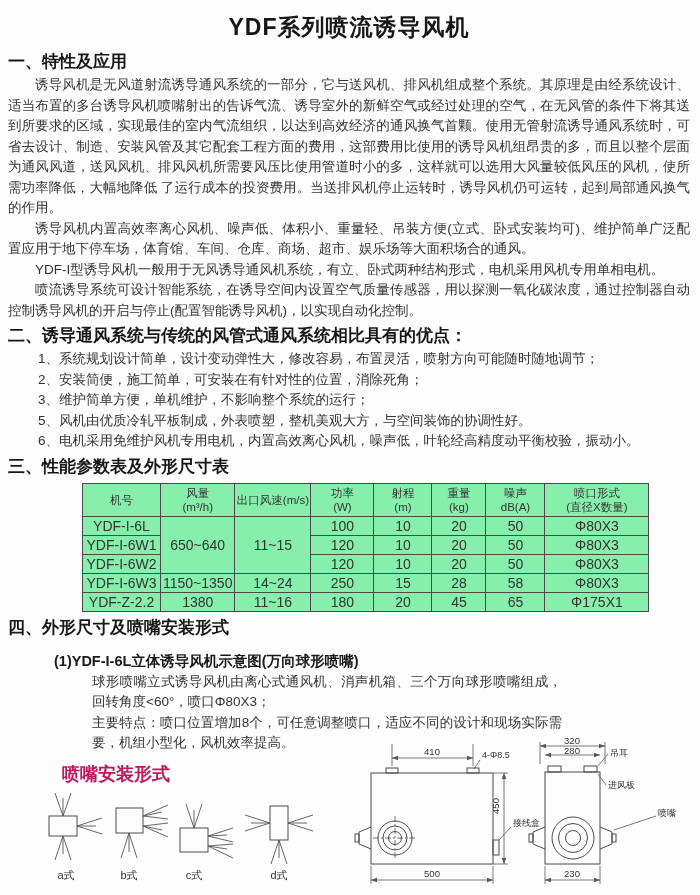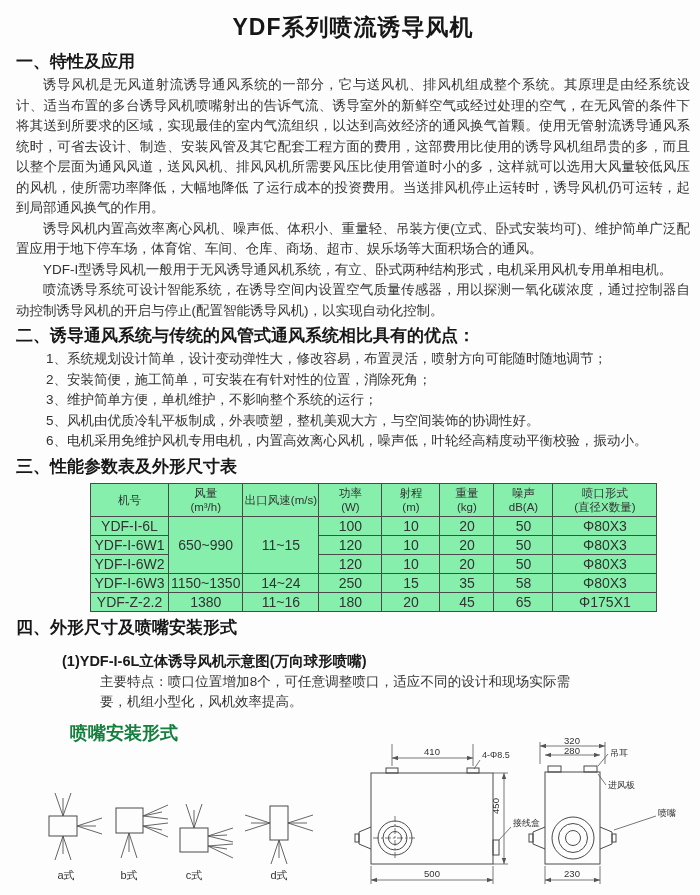--- a/index.html
+++ b/index.html
@@ -1,21 +1,21 @@
 <!DOCTYPE html>
 <html><head>
 <meta charset="utf-8">
 <style>
   html,body { margin:0; padding:0; background:#ffffff; }
   #page {
     width:700px; height:895px; position:relative; overflow:hidden;
     background:#fdfdfd; color:#2e2e2e;
     font-family:"Liberation Sans","DejaVu Sans",sans-serif;
   }
-  .inner { padding:8px 10px 0 16px; }
+  .inner { padding:8px 10px 0 8px; }
   .doc-title {
     text-align:center; font-size:23px; font-weight:bold; color:#171717;
     margin:4px 0 7px 0; letter-spacing:1px;
   }
   .sec-heading {
     font-size:17px; font-weight:bold; color:#171717; margin:3px 0 2px 0;
   }
   .body-p {
     font-size:13.5px; line-height:20.5px; margin:0; color:#333;
     text-align:justify; text-indent:2em;
@@ -27,21 +27,21 @@
   table.perf th, table.perf td {
     border:1px solid #4a4a4a; text-align:center; color:#333; font-weight:normal;
   }
   table.perf th { font-size:11.5px; line-height:1.22; padding:2px 1px; }
   table.perf td { font-size:14px; height:18px; padding:0 2px; }
   .sub-heading { font-size:14.5px; font-weight:bold; color:#1a1a1a; margin:13px 0 1px 46px; }
   .s4-p {
     font-size:13.5px; line-height:20.5px; margin:0 0 0 84px; width:470px;
     text-align:justify; color:#333;
   }
-  .noz-heading { font-size:18px; font-weight:bold; color:#15803d; margin:8px 0 0 54px; }
+  .noz-heading { font-size:18px; font-weight:bold; color:#be185d; margin:8px 0 0 54px; }
   svg.abs { position:absolute; }
   svg text { font-family:"Liberation Sans","DejaVu Sans",sans-serif; fill:#333; }
   .dline { stroke:#555; stroke-width:0.8; fill:none; }
   .mline { stroke:#4a4a4a; stroke-width:1; fill:none; }
   .cone  { stroke:#555; stroke-width:0.9; fill:none; }
 </style>
 </head>
 <body>
 
 <div id="page">
@@ -101,21 +101,21 @@
             </th>
           <th>
               <div>喷口形式</div>
               <div>(直径X数量)</div>
             </th>
         </tr>
       </thead>
       <tbody>
         <tr>
           <td>YDF-I-6L</td>
-          <td rowspan="3">650~990</td>
+          <td rowspan="3">650~640</td>
           <td rowspan="3">11~15</td>
           <td>100</td>
           <td>10</td>
           <td>20</td>
           <td>50</td>
           <td>Φ80X3</td>
         </tr>
         <tr>
           <td>YDF-I-6W1</td>
           <td>120</td>
@@ -131,39 +131,40 @@
           <td>20</td>
           <td>50</td>
           <td>Φ80X3</td>
         </tr>
         <tr>
           <td>YDF-I-6W3</td>
           <td>1150~1350</td>
           <td>14~24</td>
           <td>250</td>
           <td>15</td>
-          <td>35</td>
+          <td>28</td>
           <td>58</td>
           <td>Φ80X3</td>
         </tr>
         <tr>
           <td>YDF-Z-2.2</td>
           <td>1380</td>
           <td>11~16</td>
           <td>180</td>
           <td>20</td>
           <td>45</td>
           <td>65</td>
           <td>Φ175X1</td>
         </tr>
       </tbody>
     </table>
 
     <div class="sec-heading">四、外形尺寸及喷嘴安装形式</div>
     <div class="sub-heading">(1)YDF-I-6L立体诱导风机示意图(万向球形喷嘴)</div>
+    <p class="s4-p">球形喷嘴立式诱导风机由离心式通风机、消声机箱、三个万向球形喷嘴组成，回转角度&lt;60°，喷口Φ80X3；</p>
     <p class="s4-p">主要特点：喷口位置增加8个，可任意调整喷口，适应不同的设计和现场实际需要，机组小型化，风机效率提高。</p>
     <div class="noz-heading">喷嘴安装形式</div>
   </div>
 
   <svg class="abs" style="left:28px; top:790px;" width="330" height="100" viewBox="0 0 330 100">
 
     <g>
       <rect class="mline" x="21" y="26" width="28" height="20"></rect>
       <path class="cone" d="M35,26 L27,3 M35,26 L43,3 M35,26 L35,8"></path>
       <path class="cone" d="M49,36 L74,28 M49,36 L74,44 M49,36 L68,36"></path>

